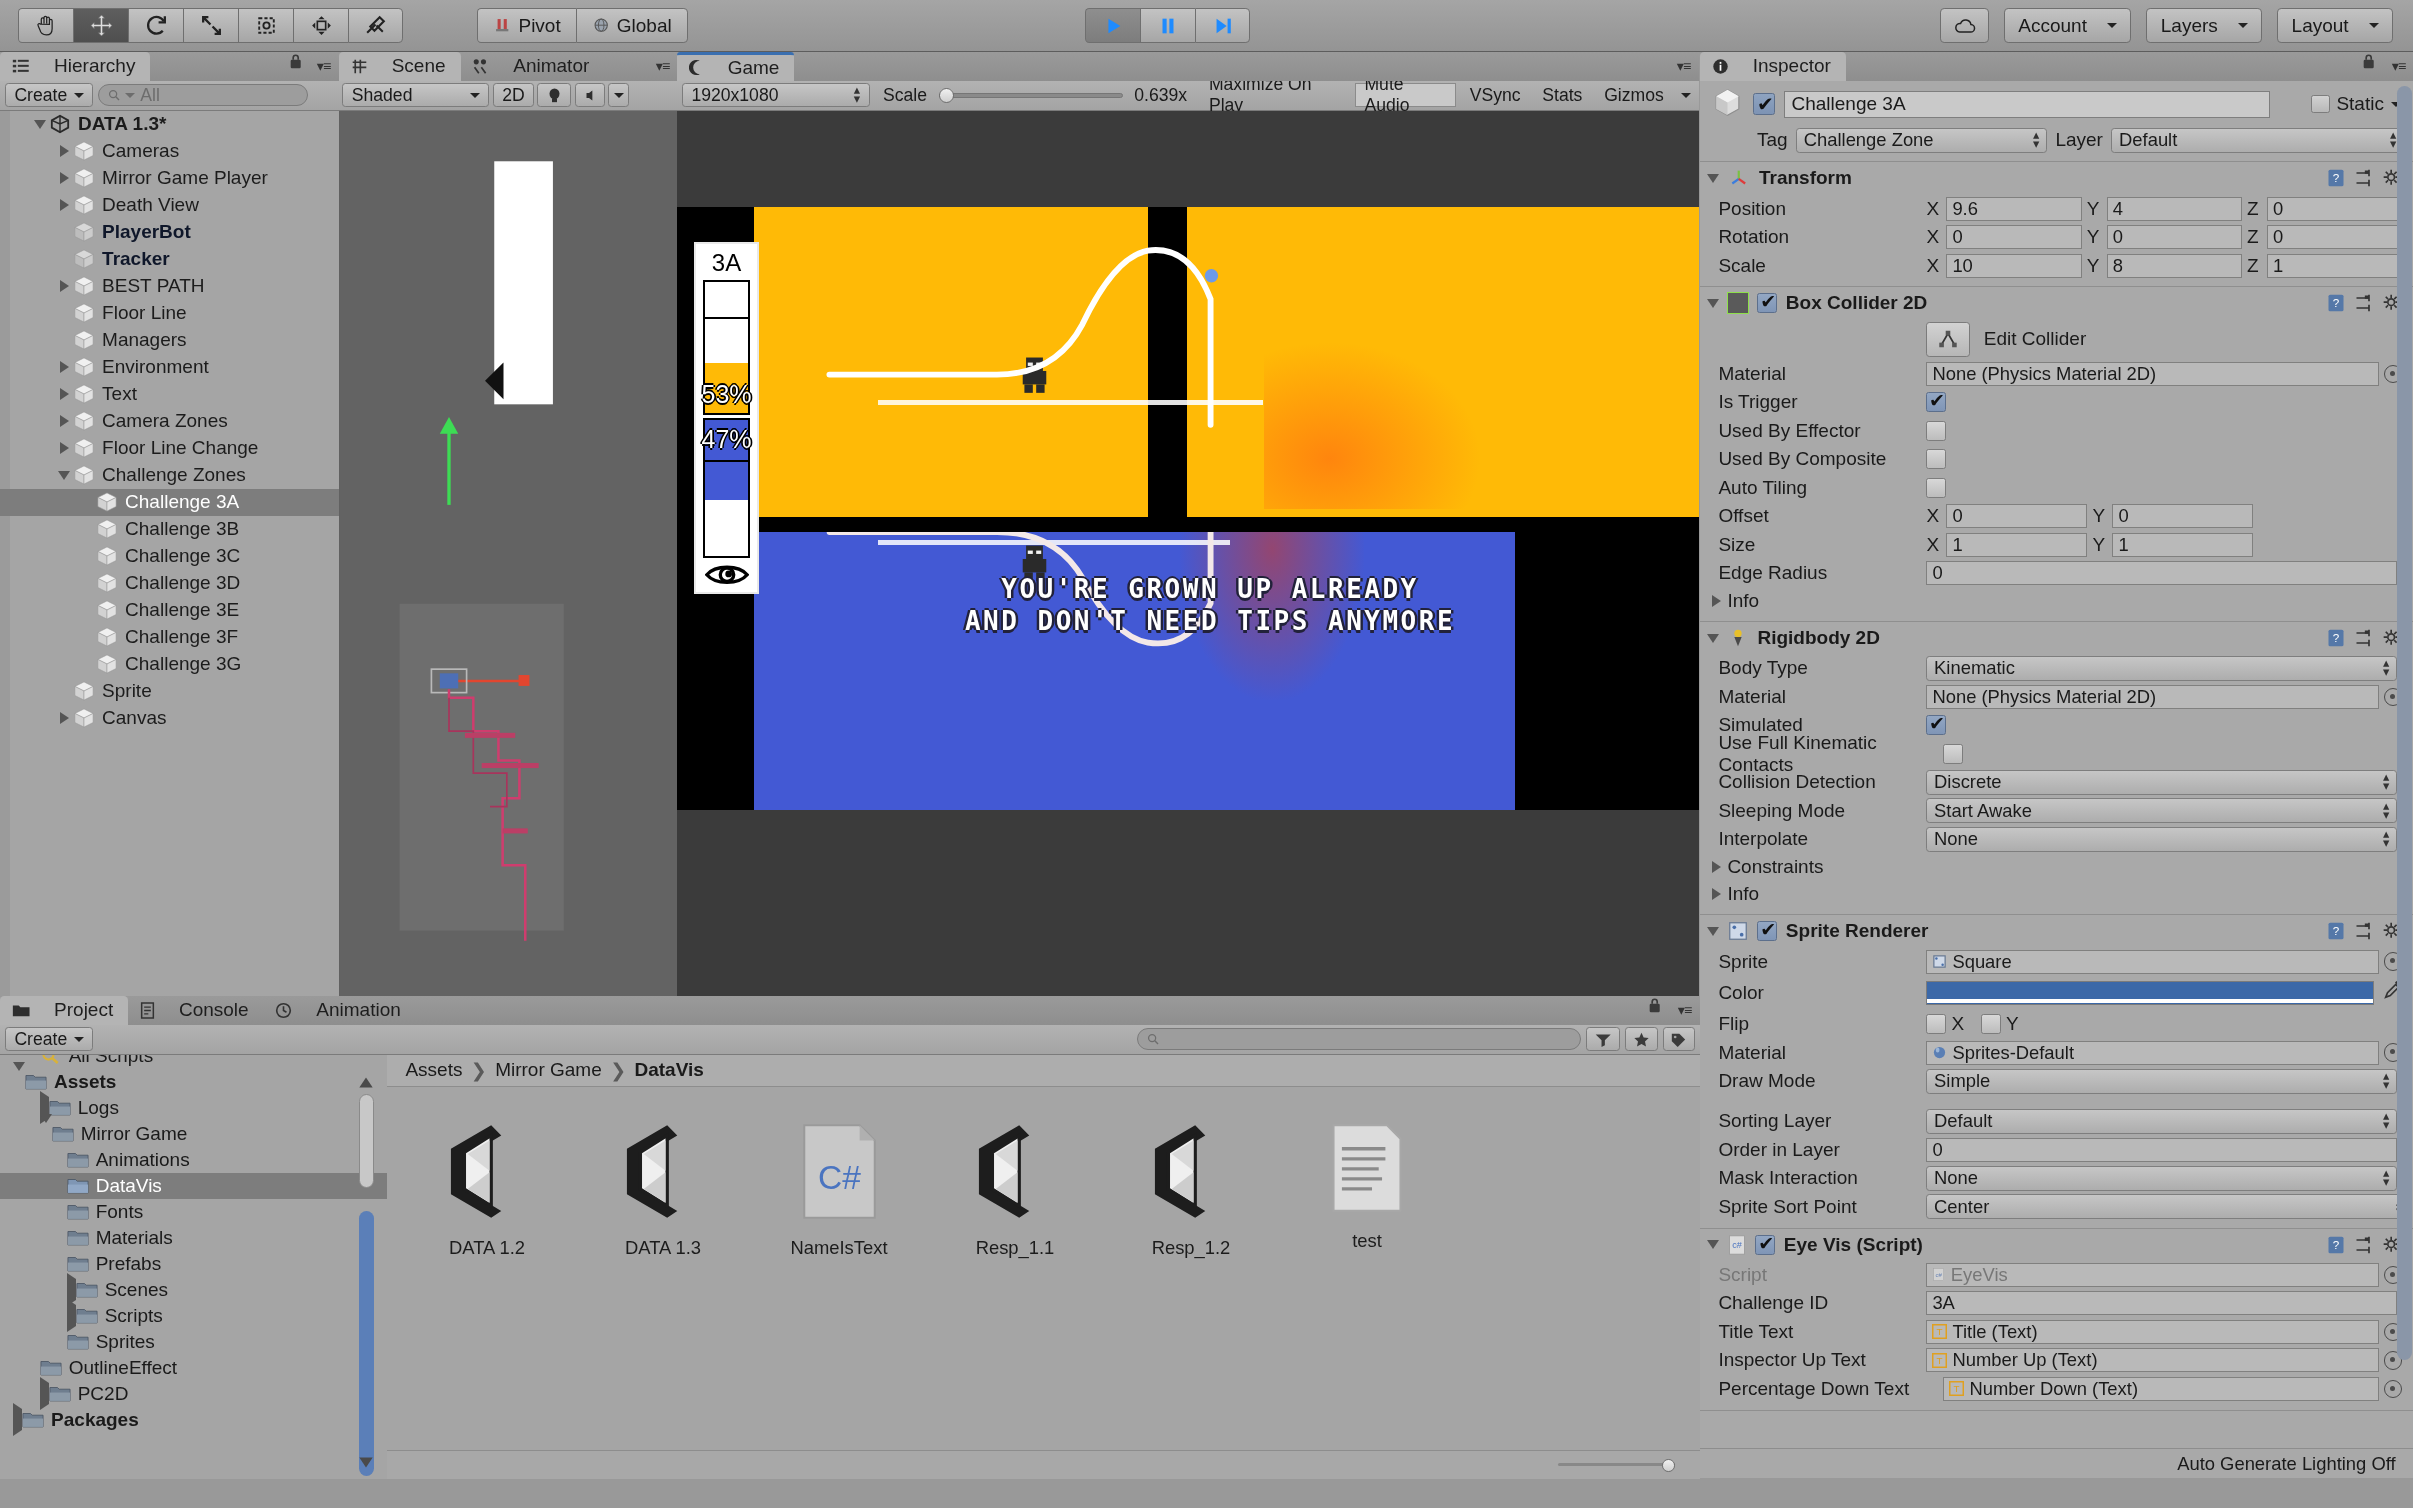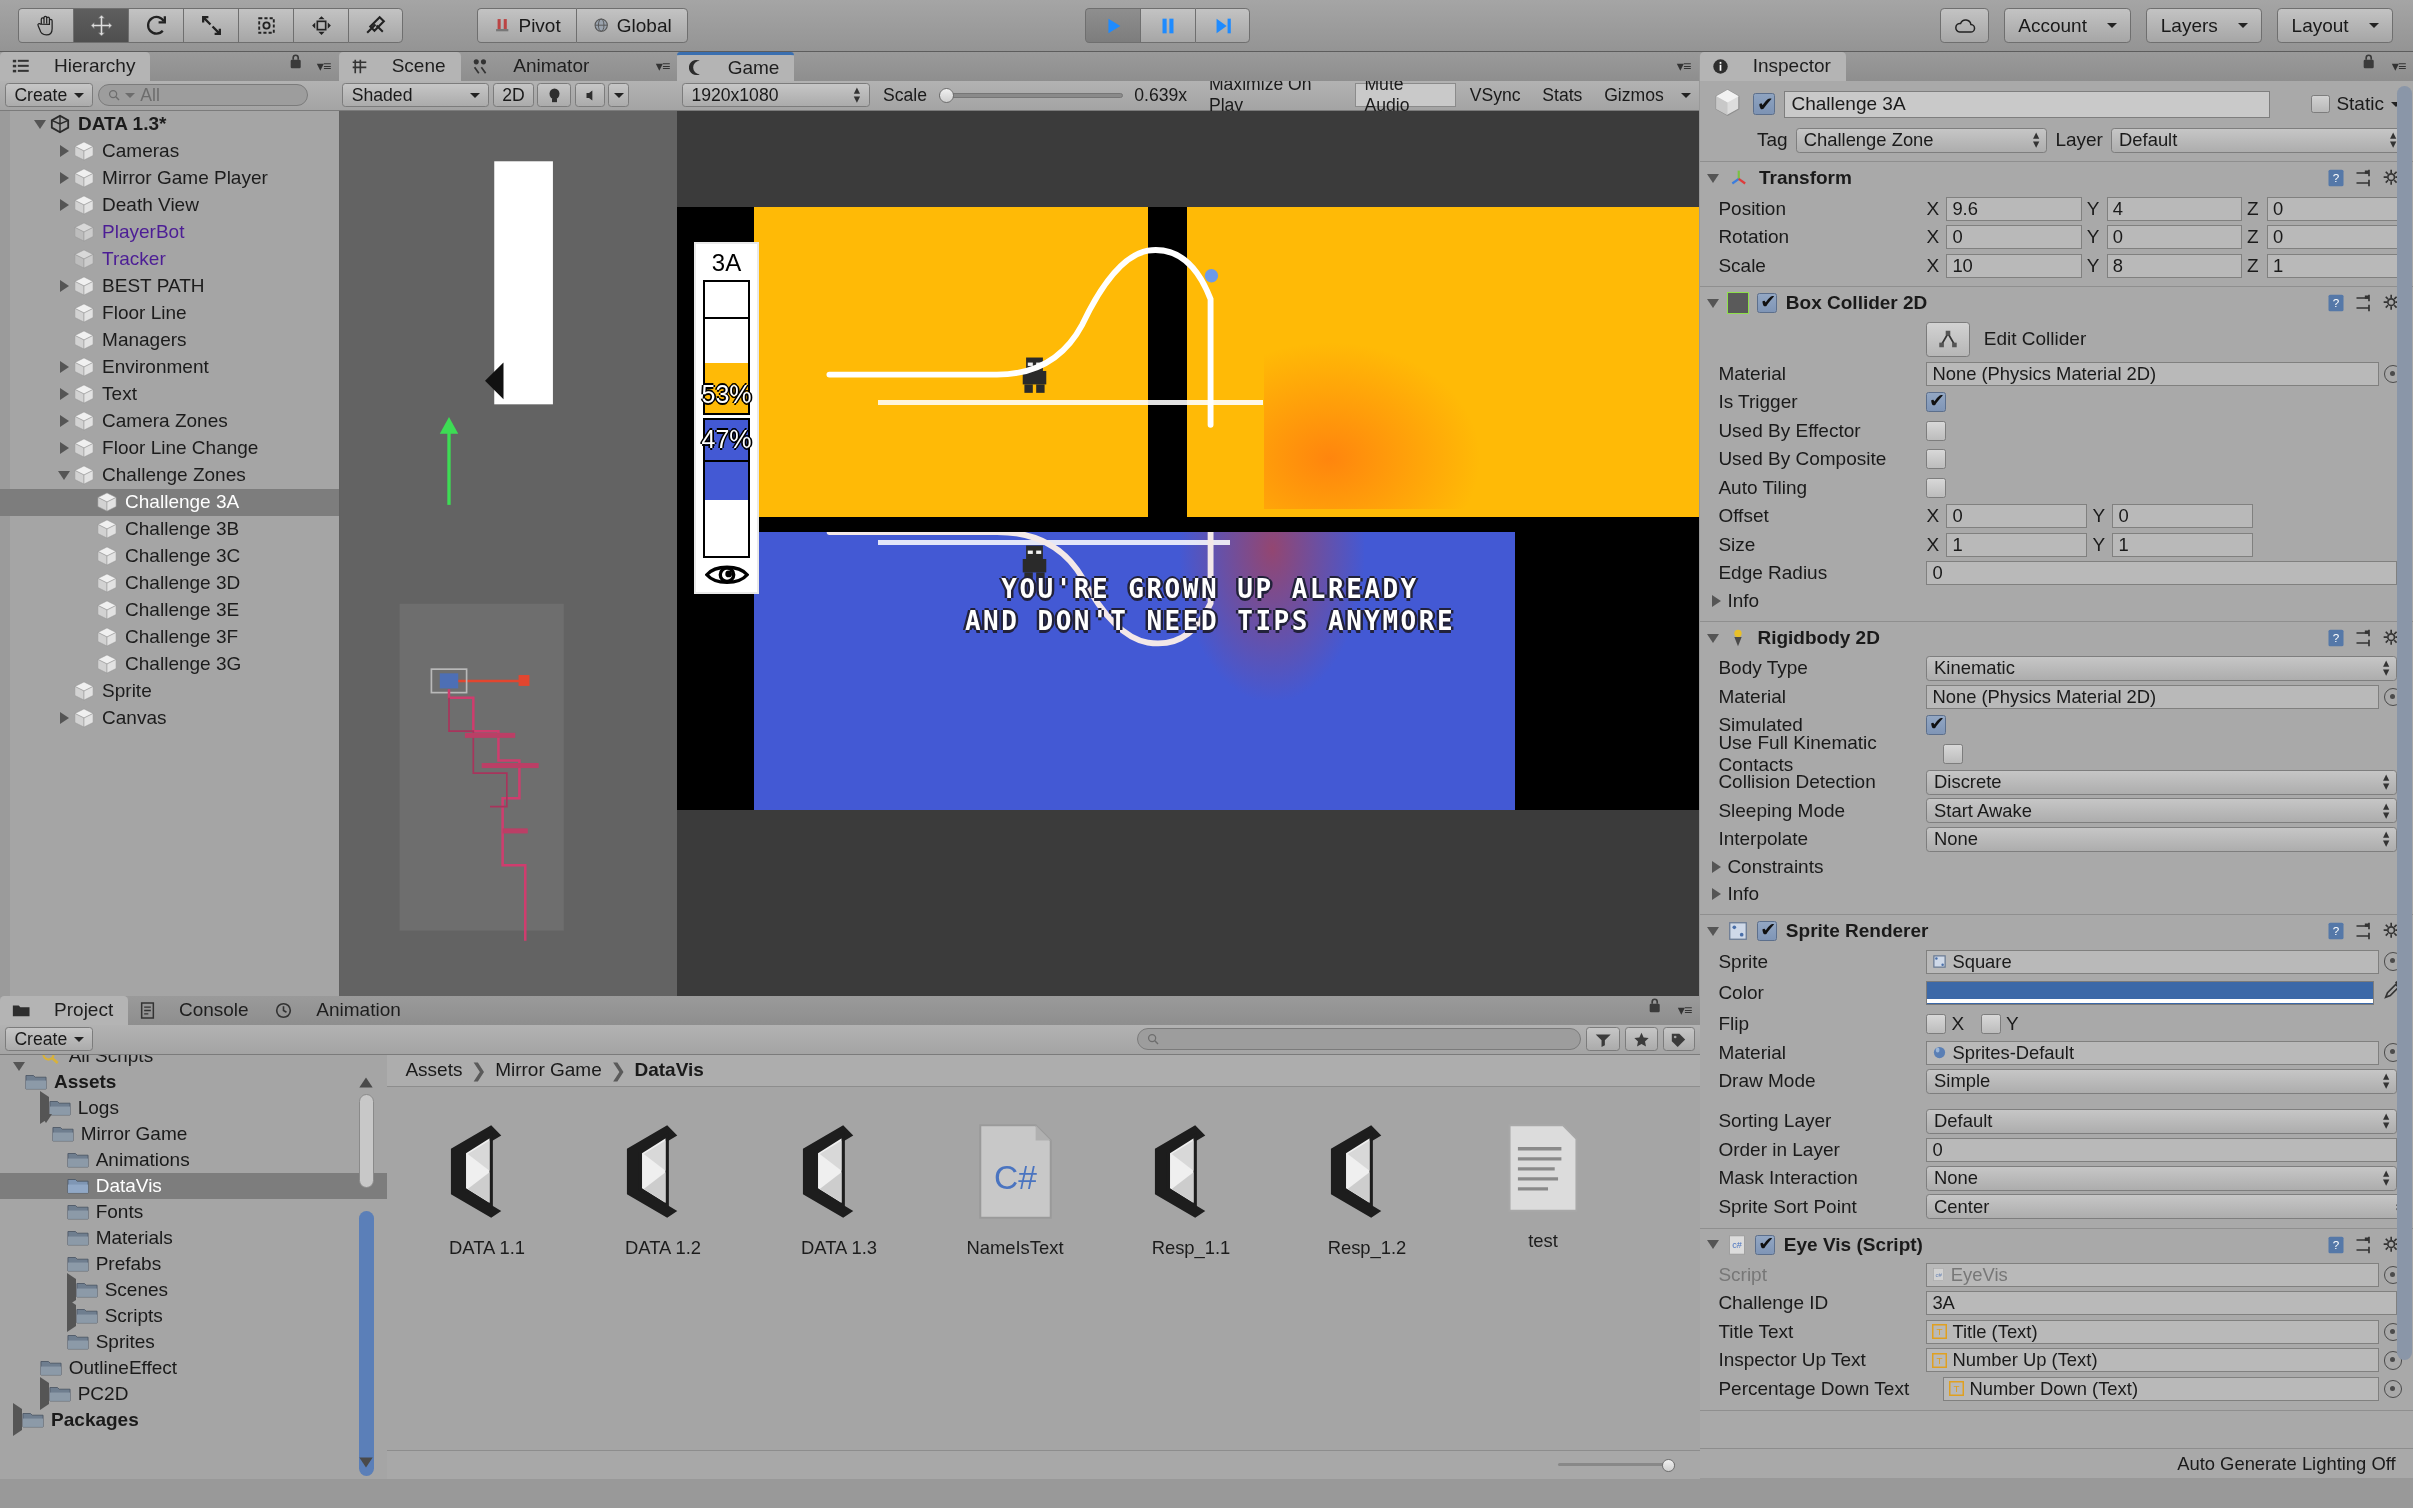--- a/index.html
+++ b/index.html
@@ -97,21 +97,21 @@
 
   
   #hierarchy { position:absolute; left:0; top:52px; width:339px; height:944px; background:#b4b4b4; }
   #hierarchy .body { background:#a5a5a5; height: 885px; overflow:hidden; position:relative;}
   .hrow {
     height: 27px; display:flex; align-items:center; font-size:19px; padding-left: 16px;
     position:relative;
   }
   .hrow.selected { background:#7d7d7d; }
   .hrow.selected .hlabel { color:#ffffff; }
-  .hrow.dim .hlabel { color:#4c1d95; }
+  .hrow.dim .hlabel { color:#0f172a;font-weight:bold; }
   .hrow .arrow { width:18.4px; display:flex; justify-content:center; }
   .arrow-r { width:0;height:0;border-top:6.7px solid transparent;border-bottom:6.7px solid transparent;border-left:9.2px solid #555; }
   .arrow-d { width:0;height:0;border-left:6.7px solid transparent;border-right:6.7px solid transparent;border-top:9.2px solid #555; }
   .cube { width:22px; height:20px; margin-right:6.7px; flex:none; }
   .unitylogo { width:22px;height:20px;margin-right:6.7px;flex:none; }
   .hlabel { color:#1c1c1c; }
   .hlabel.bold { font-weight:bold; }
   .leftstrip { position:absolute; left:0; top:0; width:10px; height:100%; background:#9b9b9b; }
 
   
@@ -1086,29 +1086,20 @@
           <span style="font-weight:bold">DataVis</span>
         </div>
         <div class="assetgrid" id="asset-grid">
             <div class="asset">
               <div><svg width="106" height="99" viewBox="0 0 63 59">
                   <path d="M34 2L10 16v27l24 14 6-4-20-12V20l20-12z" fill="#1d1d1d"></path>
                   <path d="M34 8L18 18v22l16 10V8z" fill="#efefef" stroke="#1d1d1d" stroke-width="2"></path>
                   <path d="M20 19l13-8v18z" fill="#d8d8d8"></path>
                   <path d="M20 40l13 8V30z" fill="#cdcdcd"></path>
                 </svg></div>
-              <div class="assetname">DATA 1.1</div>
-            </div>
-            <div class="asset">
-              <div><svg width="106" height="99" viewBox="0 0 63 59">
-                  <path d="M34 2L10 16v27l24 14 6-4-20-12V20l20-12z" fill="#1d1d1d"></path>
-                  <path d="M34 8L18 18v22l16 10V8z" fill="#efefef" stroke="#1d1d1d" stroke-width="2"></path>
-                  <path d="M20 19l13-8v18z" fill="#d8d8d8"></path>
-                  <path d="M20 40l13 8V30z" fill="#cdcdcd"></path>
-                </svg></div>
               <div class="assetname">DATA 1.2</div>
             </div>
             <div class="asset">
               <div><svg width="106" height="99" viewBox="0 0 63 59">
                   <path d="M34 2L10 16v27l24 14 6-4-20-12V20l20-12z" fill="#1d1d1d"></path>
                   <path d="M34 8L18 18v22l16 10V8z" fill="#efefef" stroke="#1d1d1d" stroke-width="2"></path>
                   <path d="M20 19l13-8v18z" fill="#d8d8d8"></path>
                   <path d="M20 40l13 8V30z" fill="#cdcdcd"></path>
                 </svg></div>
               <div class="assetname">DATA 1.3</div>

